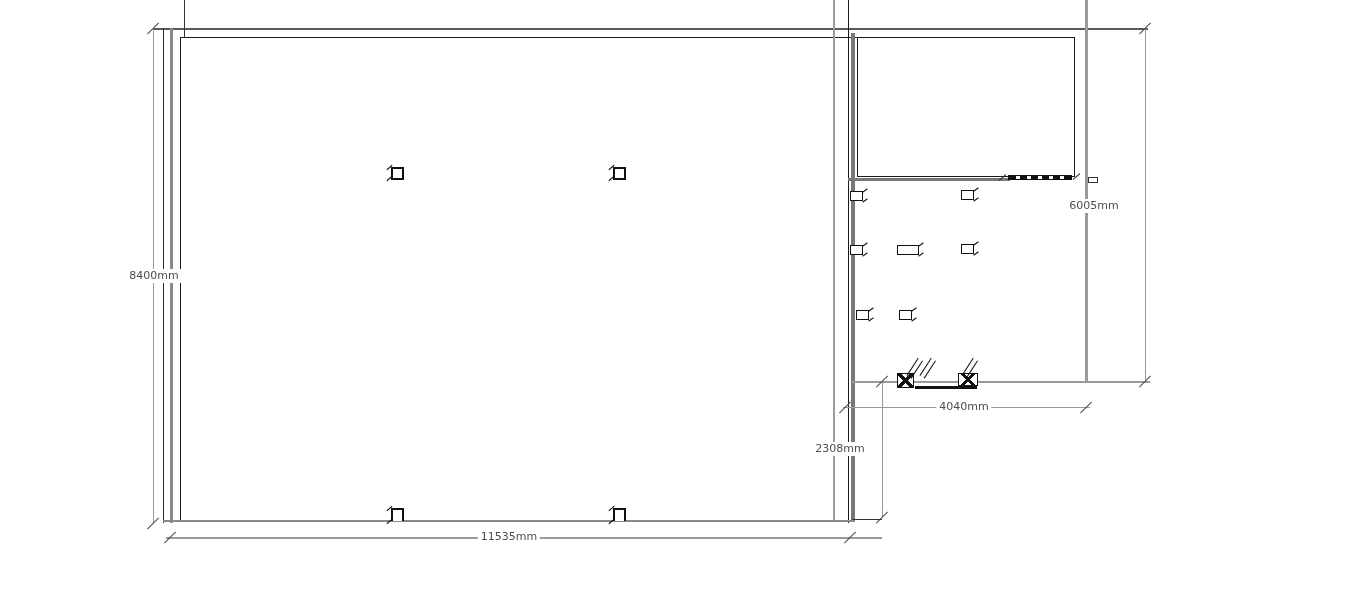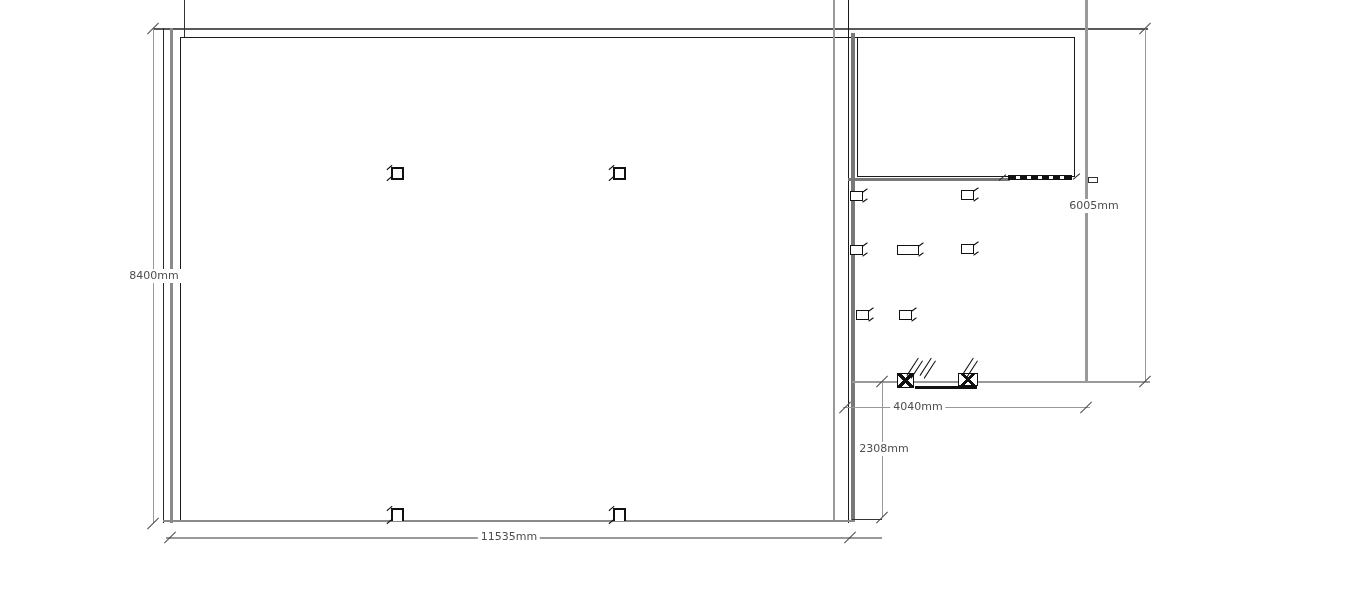--- a/index.html
+++ b/index.html
@@ -97,22 +97,22 @@
   <div class="tick" style="left:1137px;top:28px;"></div>
   <div class="tick" style="left:1137px;top:381px;"></div>
   <div class="tick" style="left:837px;top:407px;"></div>
   <div class="tick" style="left:1078px;top:407px;"></div>
   <div class="tick" style="left:874px;top:381px;"></div>
   <div class="tick" style="left:874px;top:517px;"></div>
 
   <div class="dim-label" style="left:154px;top:276px;">8400mm</div>
   <div class="dim-label" style="left:509px;top:537px;">11535mm</div>
   <div class="dim-label" style="left:1094px;top:206px;">6005mm</div>
-  <div class="dim-label" style="left:918px;top:407px;">4040mm</div>
-  <div class="dim-label" style="left:884px;top:449px;">2308mm</div>
+  <div class="dim-label" style="left:964px;top:407px;">4040mm</div>
+  <div class="dim-label" style="left:840px;top:449px;">2308mm</div>
 
   <div class="column" style="left:391px;top:167px;"></div>
   <div class="column" style="left:613px;top:167px;"></div>
   <div class="column open-bottom" style="left:391px;top:508px;"></div>
   <div class="column open-bottom" style="left:613px;top:508px;"></div>
 
   <div class="chair" style="left:850px;top:191px;"></div>
   <div class="chair" style="left:961px;top:190px;"></div>
   <div class="chair" style="left:850px;top:245px;"></div>
   <div class="table-sym" style="left:897px;top:245px;"></div>

